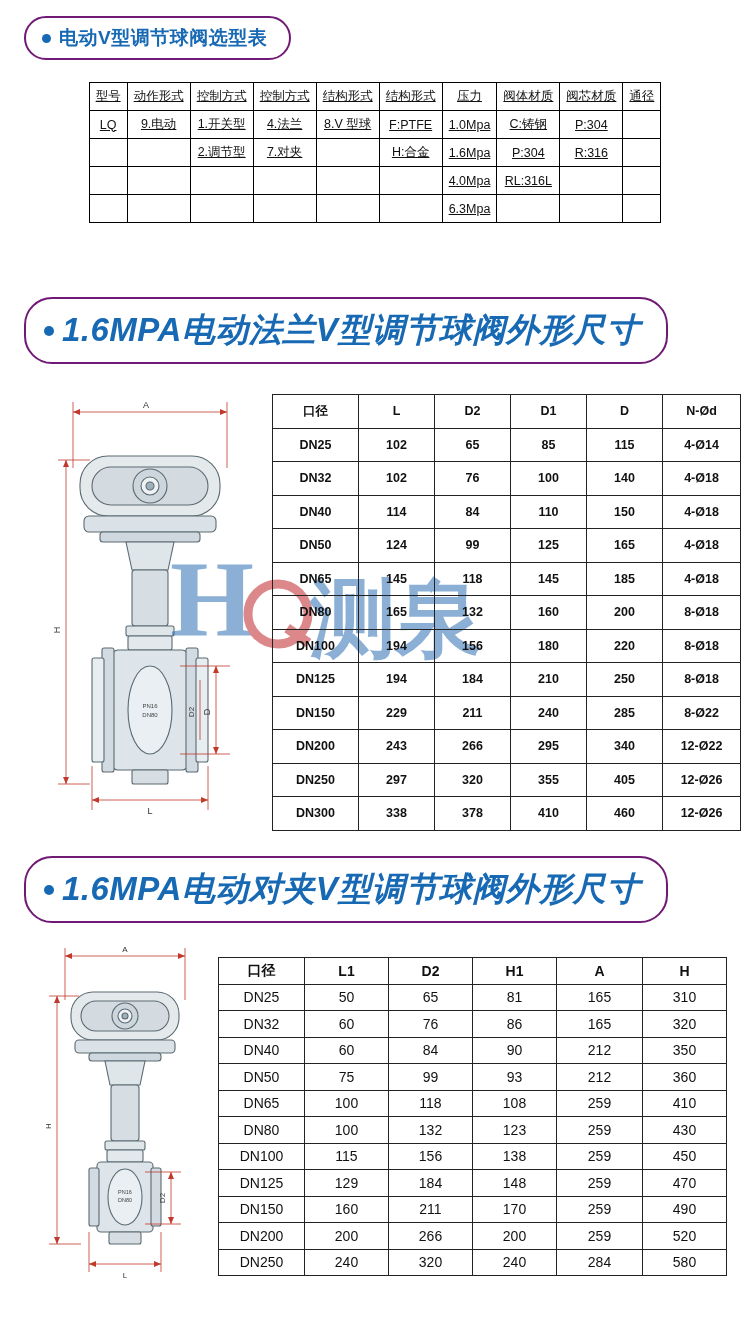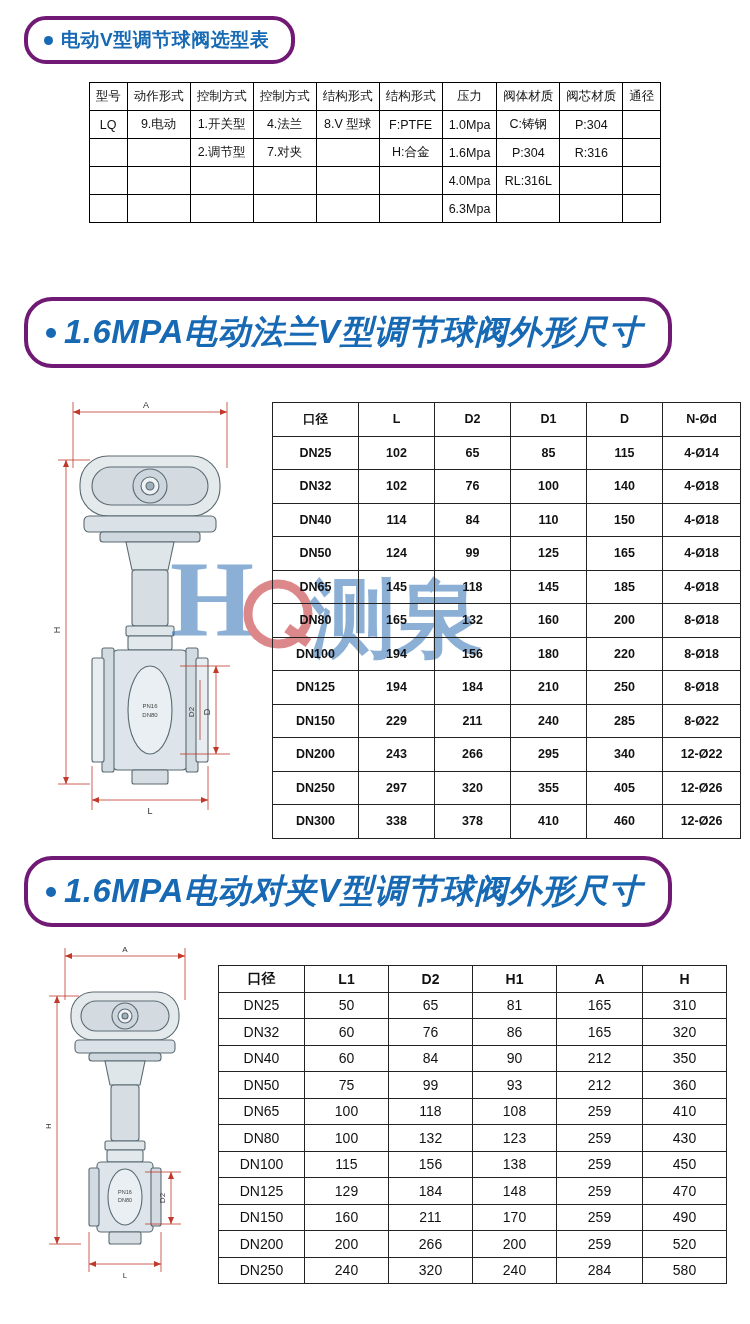--- a/index.html
+++ b/index.html
@@ -8,51 +8,52 @@
     background:#ffffff;
     font-family:"Liberation Sans","DejaVu Sans",sans-serif;
     color:#111;
     -webkit-font-smoothing:antialiased;
   }
   .page{position:relative;width:750px;height:1324px;overflow:hidden;}
 
   
   .heading{
     display:inline-flex;align-items:center;
-    border:4px solid #701a75;
+    border:2px solid #701a75;
     border-radius:22px;
     padding:7px 22px 7px 16px;
     color:#1769b4;
     font-weight:bold;
     white-space:nowrap;
   }
   .heading .dot{
     display:inline-block;width:9px;height:9px;border-radius:50%;
     background:#1769b4;margin-right:8px;flex:0 0 auto;
   }
   .heading .htxt{letter-spacing:.5px;}
   .heading.h1{font-size:19px;}
   .heading.h2{font-size:33px;font-style:italic;padding:9px 26px 9px 18px;border-radius:28px;}
   .heading.h2 .dot{width:10px;height:10px;}
 
   .hwrap{padding-left:24px;}
 
   
-  table{border-collapse:collapse;margin-top:8px;}
+  table{border-collapse:collapse;}
   .tbl1{
     margin:0 auto;
     font-size:12.5px;
   }
   .tbl1 td,.tbl1 th{
     border:1px solid #000;
     height:25px;
     padding:1px 6px;
     text-align:center;
     white-space:nowrap;
     font-weight:normal;
+    text-decoration:underline;
   }
   .tbl1 th{font-weight:normal;}
 
   .tblsize{
     font-size:12.5px;
     border-collapse:collapse;
   }
   .tblsize td,.tblsize th{
     border:1px solid #222;
     text-align:center;

